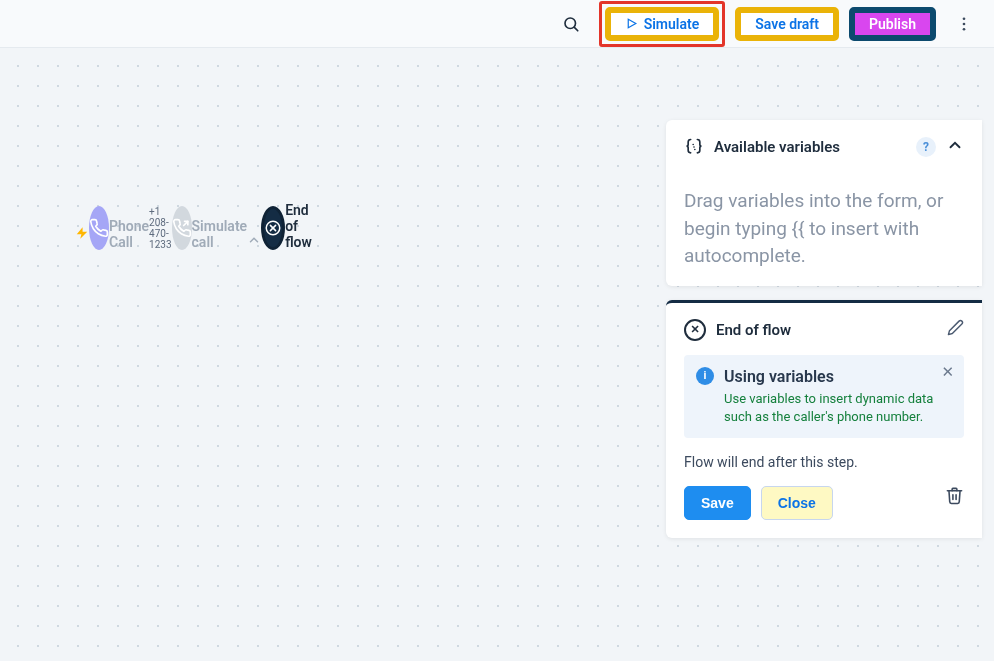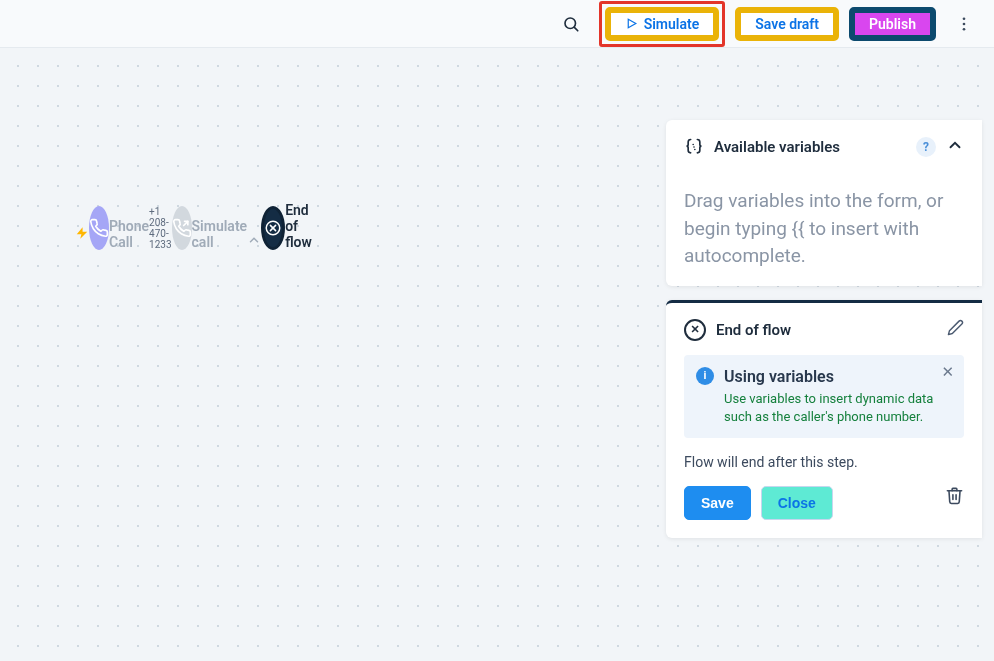--- a/index.html
+++ b/index.html
@@ -261,21 +261,21 @@
     color: #fff;
     border: 1px solid #1e8df0;
     height: 34px;
     padding: 0 16px;
     border-radius: 5px;
     font-size: 14px;
     font-weight: 600;
     cursor: pointer;
   }
   .btn-close {
-    background: #5eead4;
+    background: #fef9c3;
     color: #0b73e6;
     border: 1px solid #c7d6ee;
     height: 34px;
     padding: 0 16px;
     border-radius: 5px;
     font-size: 14px;
     font-weight: 600;
     cursor: pointer;
   }
   .actions-spacer { flex: 1; }

